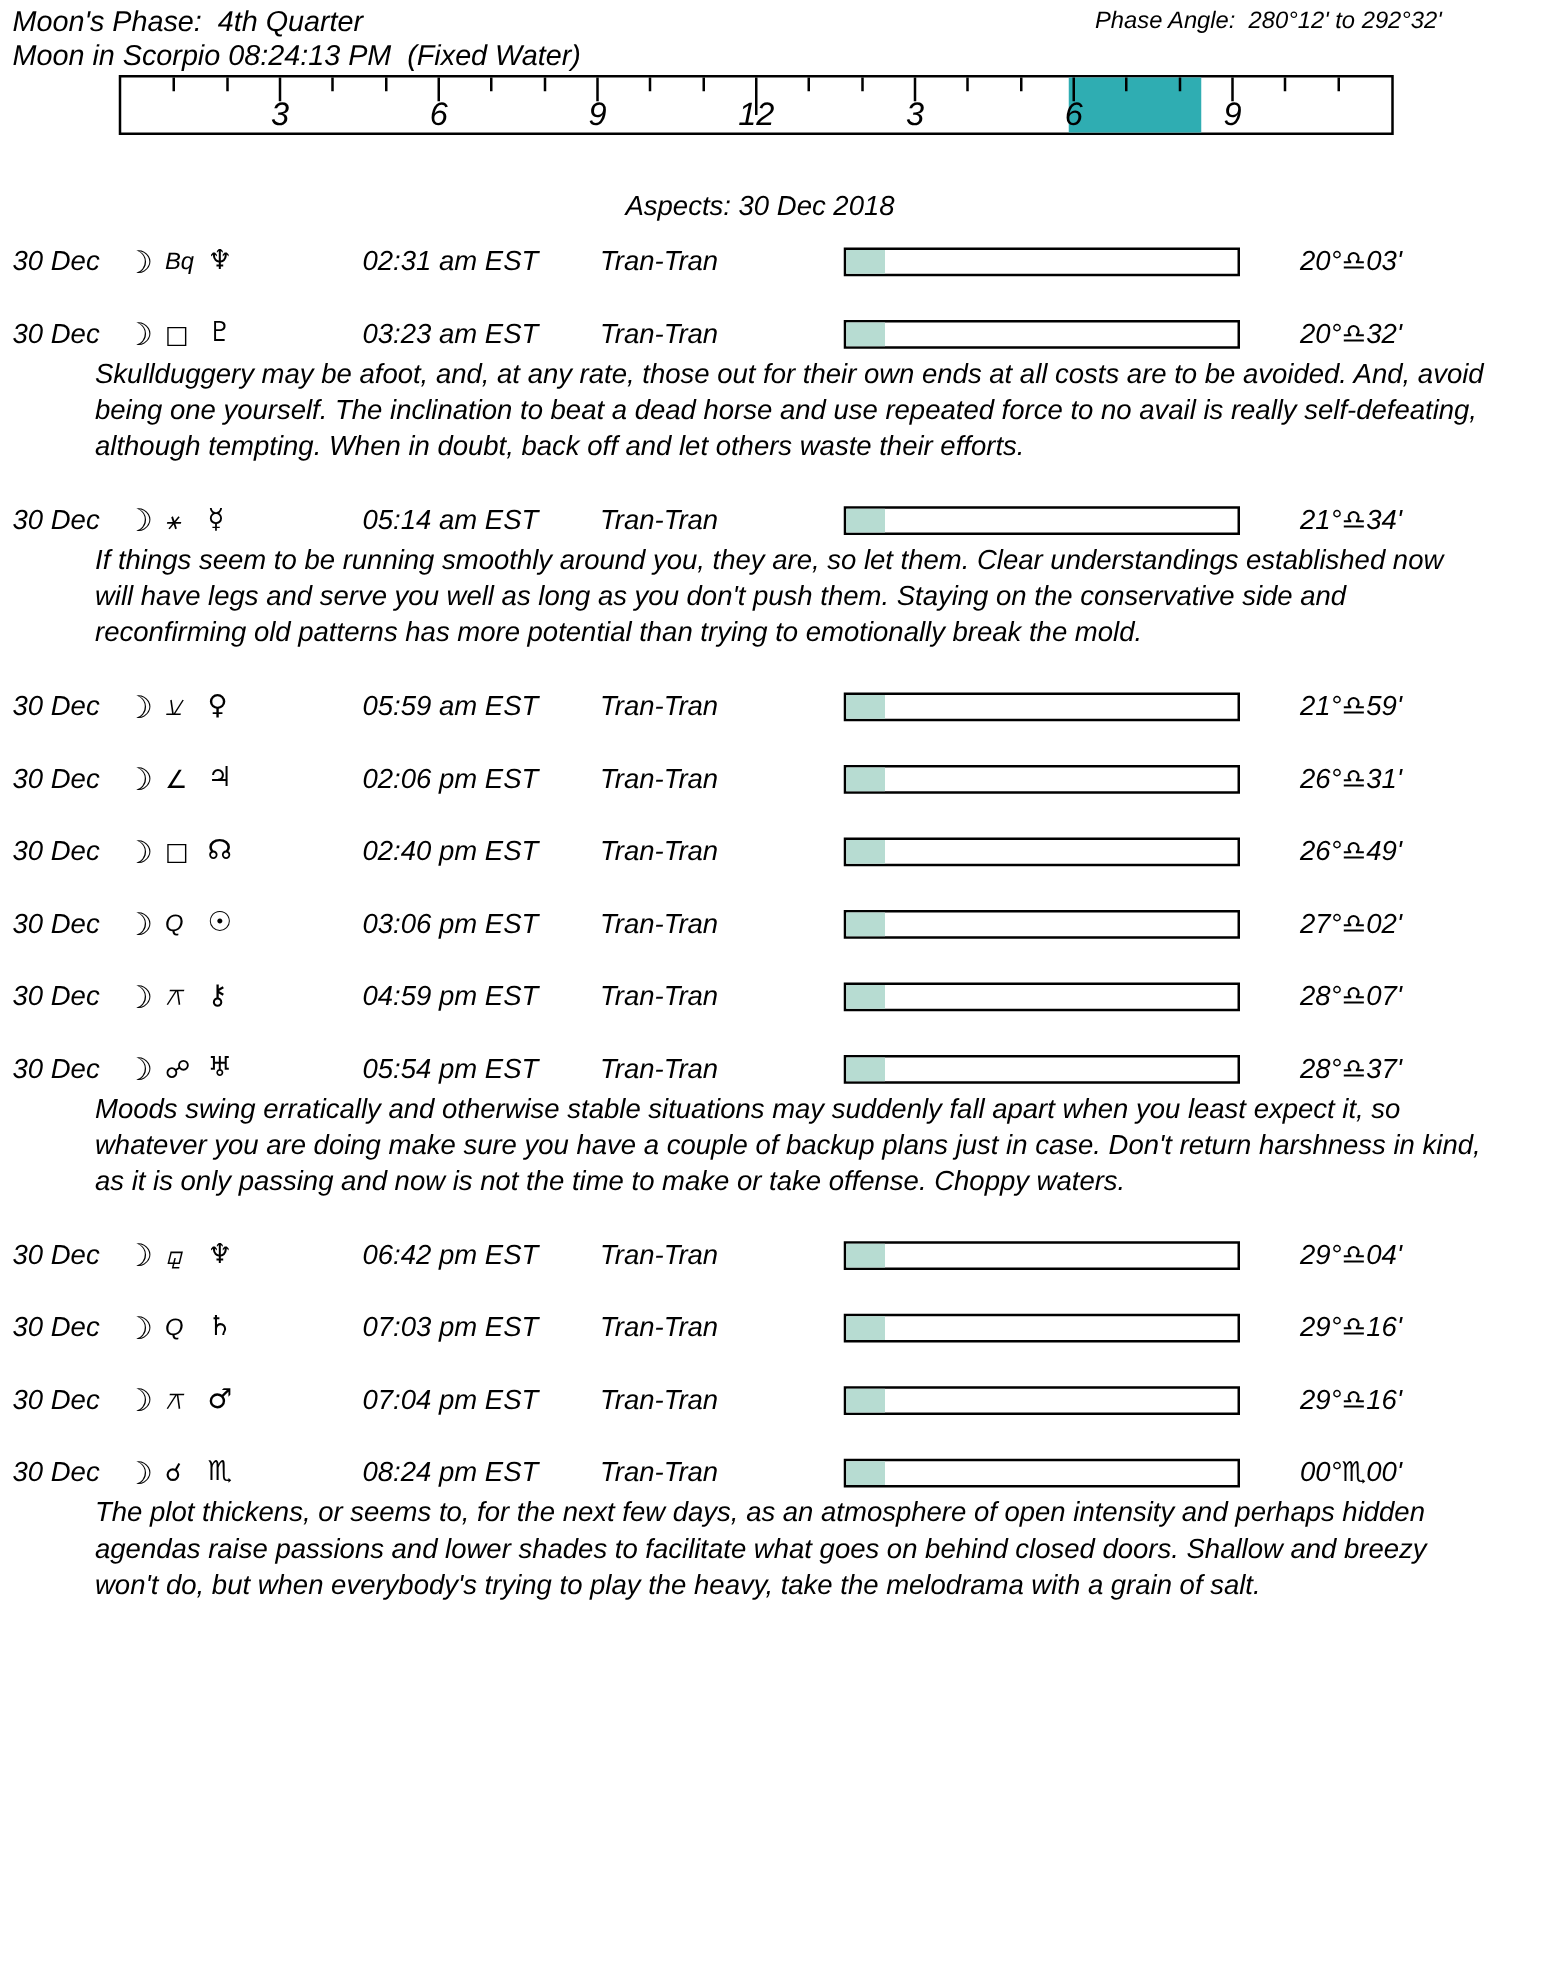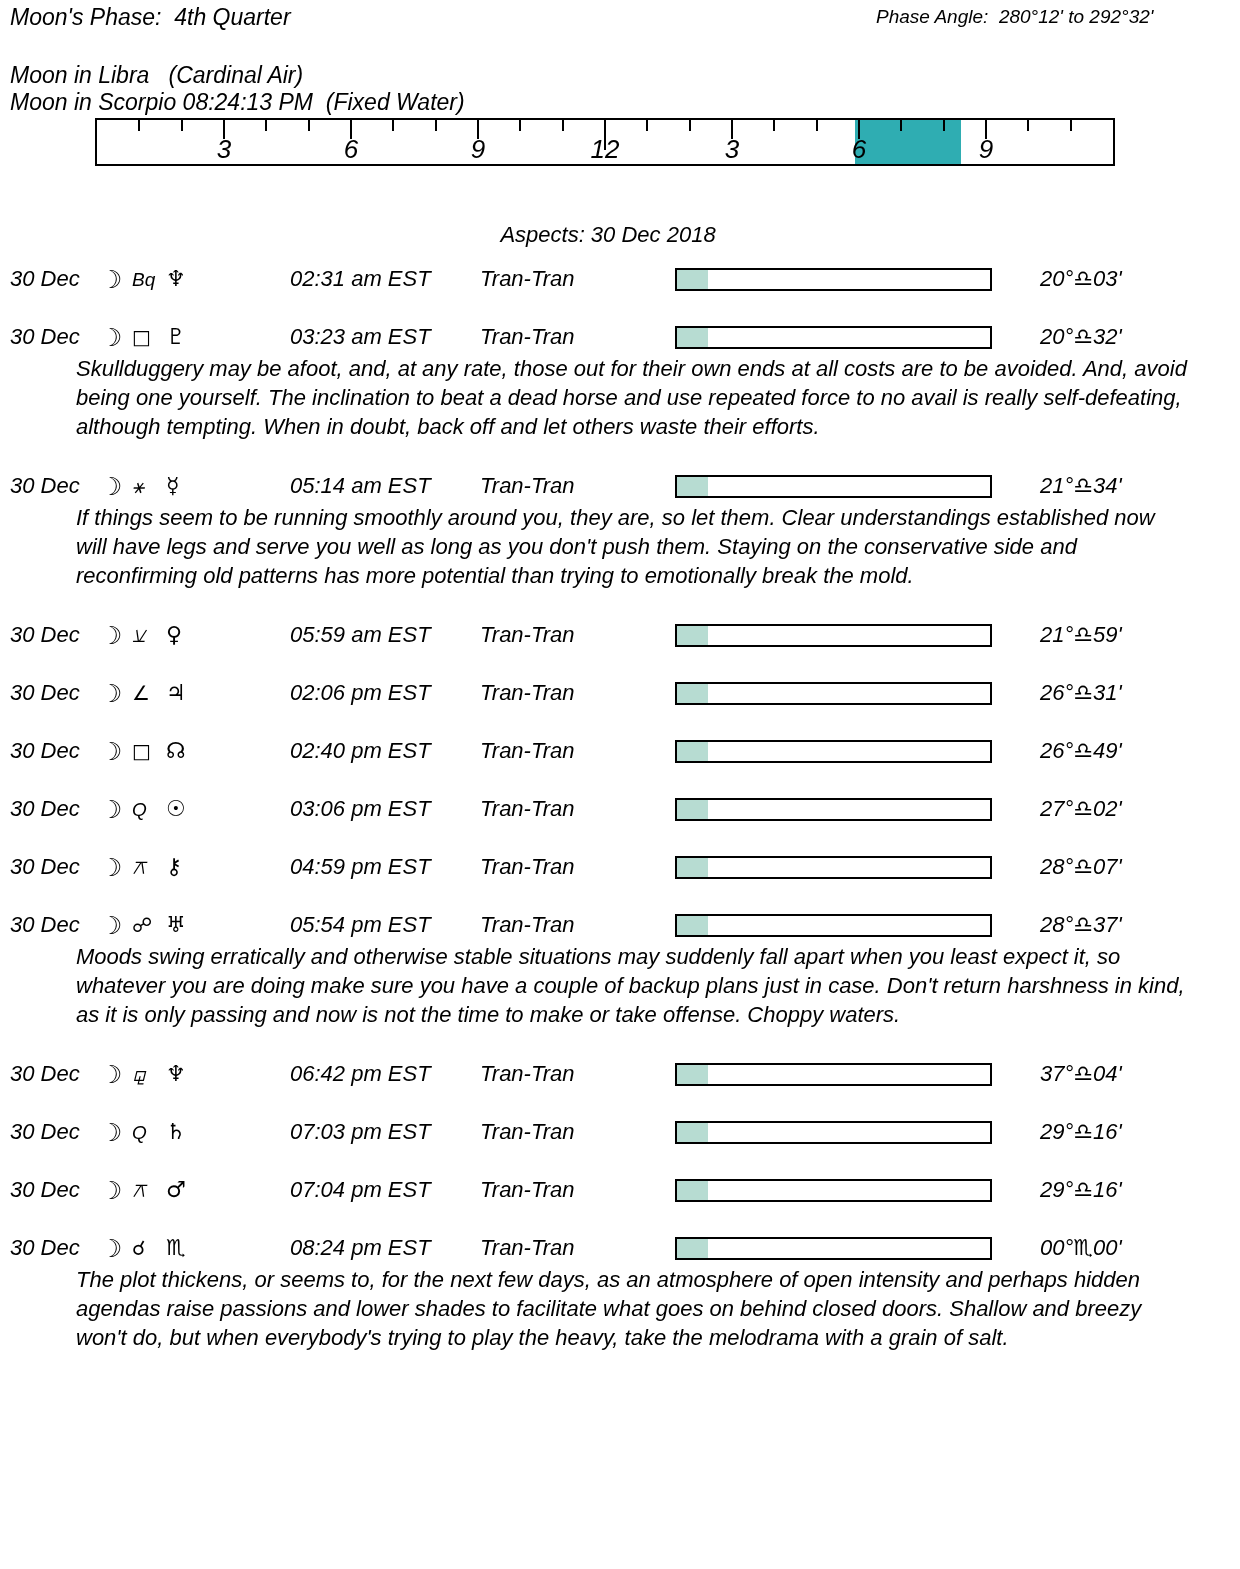--- a/index.html
+++ b/index.html
@@ -24,21 +24,21 @@
   .ruler .tick{position:absolute;top:0;width:2px;background:#000;transform:translateX(-50%);z-index:1;}
   .ruler .tick.minor{height:11px;}
   .ruler .tick.major{height:19px;}
   .ruler .tick.noon{height:30px;}
   .ruler .hlabel{
     position:absolute;bottom:2px;transform:translateX(-50%);
     font-size:26px;line-height:1;z-index:2;
   }
 
   
-  .aspects-title{margin-top:56px;width:1196px;text-align:center;font-size:22px;}
+  .aspects-title{margin-top:44px;width:1196px;text-align:center;font-size:22px;}
   .aspect-row{display:flex;align-items:center;height:26px;margin-top:32px;font-size:22px;}
   .aspect-row.first{margin-top:18px;}
   .col-date{width:90px;}
   .col-glyphs{display:flex;align-items:center;width:190px;}
   .g{display:inline-block;font-family:"DejaVu Sans",sans-serif;line-height:1;}
   .g-moon{width:32px;font-size:25px;}
   .g-aspect{width:34px;font-size:20px;}
   .g-aspect.txt{font-size:19px;font-family:"Liberation Sans",sans-serif;}
   .g-planet{width:34px;font-size:22px;}
   .col-time{width:190px;}
@@ -54,21 +54,20 @@
     font-size:22px;line-height:29px;
   }
 </style>
 </head>
 <body>
 
 <div class="page">
 
   <div class="hline">Moon's Phase:  4th Quarter</div>
   <div class="phase-angle">Phase Angle:  280°12' to 292°32'</div>
-  <div class="hline l2">Moon in Libra   (Cardinal Air)</div>
   <div class="hline l3">Moon in Scorpio 08:24:13 PM  (Fixed Water)</div>
 
   <div class="ruler">
       <div class="highlight" style="left: 74.6529%; width: 10.3471%; background: rgb(47, 173, 178);"></div>
       <div class="tick minor" style="left: 4.16667%;"></div>
       <div class="tick minor" style="left: 8.33333%;"></div>
       <div class="tick major" style="left: 12.5%;"></div>
       <div class="tick minor" style="left: 16.6667%;"></div>
       <div class="tick minor" style="left: 20.8333%;"></div>
       <div class="tick major" style="left: 25%;"></div>
@@ -235,21 +234,21 @@
         <span class="col-glyphs">
           <span class="g g-moon">☽</span>
           <span class="g g-aspect">⚼</span>
           <span class="g g-planet">♆</span>
         </span>
         <span class="col-time">06:42 pm EST</span>
         <span class="col-type">Tran-Tran</span>
         <span class="bar">
           <i class="fill" style="width: 9.9%; background: rgb(183, 220, 210);"></i>
         </span>
-        <span class="col-deg">37°♎04'</span>
+        <span class="col-deg">29°♎04'</span>
       </div>
       <div class="aspect-row">
         <span class="col-date">30 Dec</span>
         <span class="col-glyphs">
           <span class="g g-moon">☽</span>
           <span class="g g-aspect txt">Q</span>
           <span class="g g-planet">♄</span>
         </span>
         <span class="col-time">07:03 pm EST</span>
         <span class="col-type">Tran-Tran</span>

